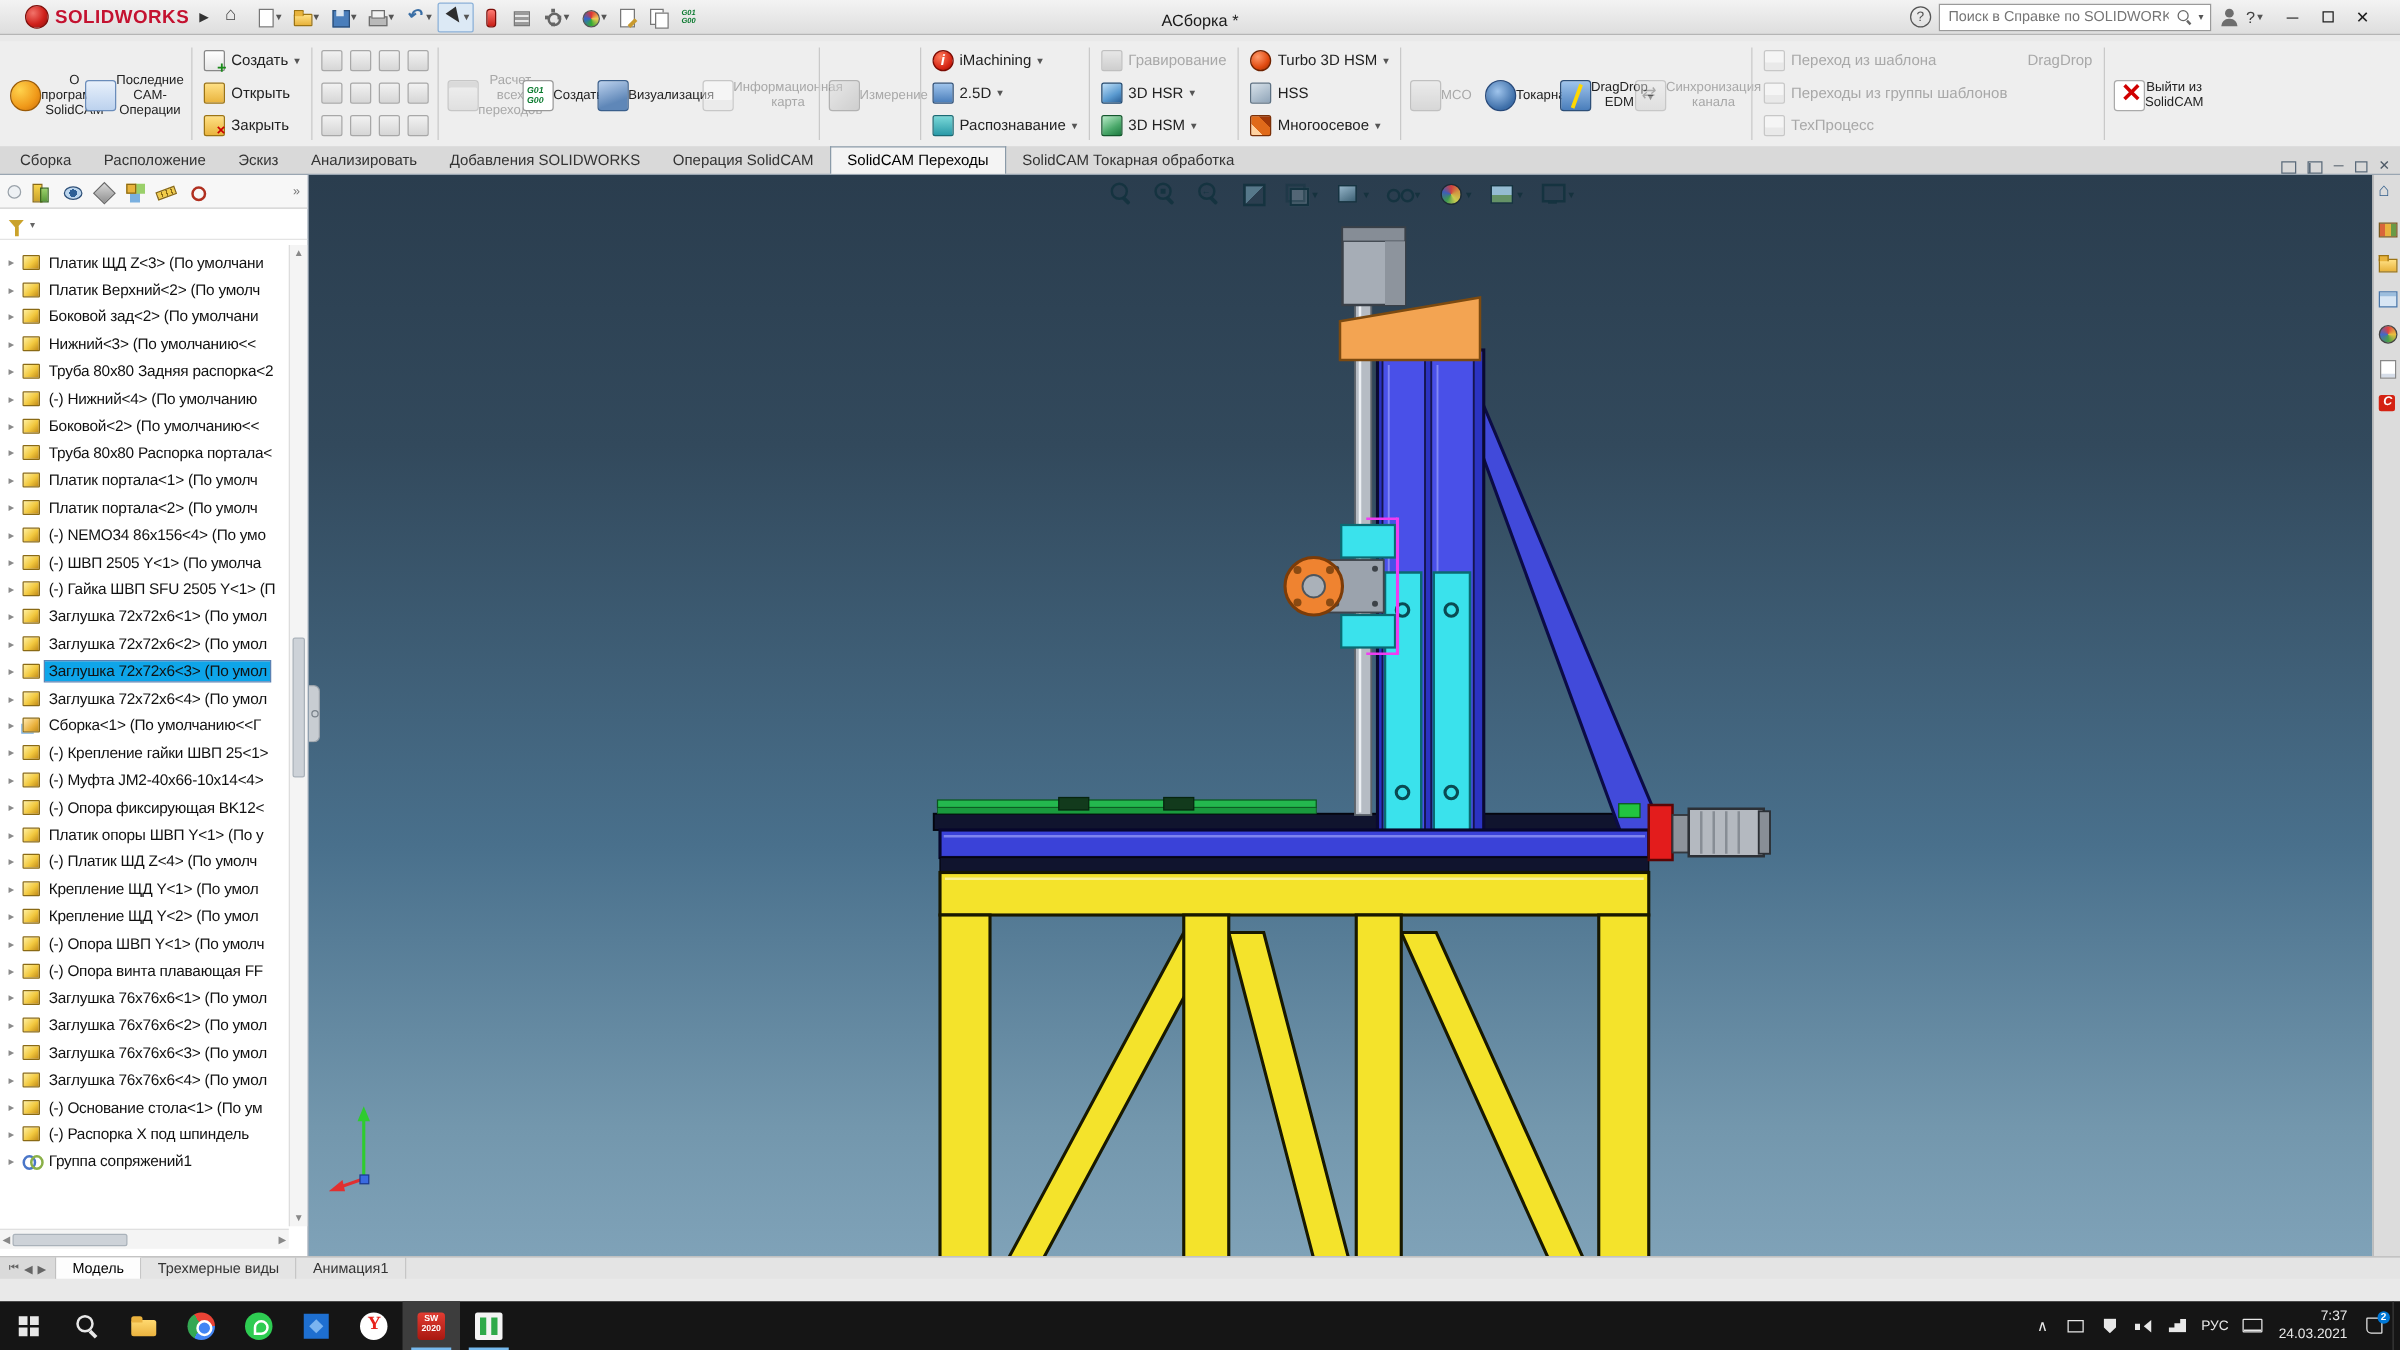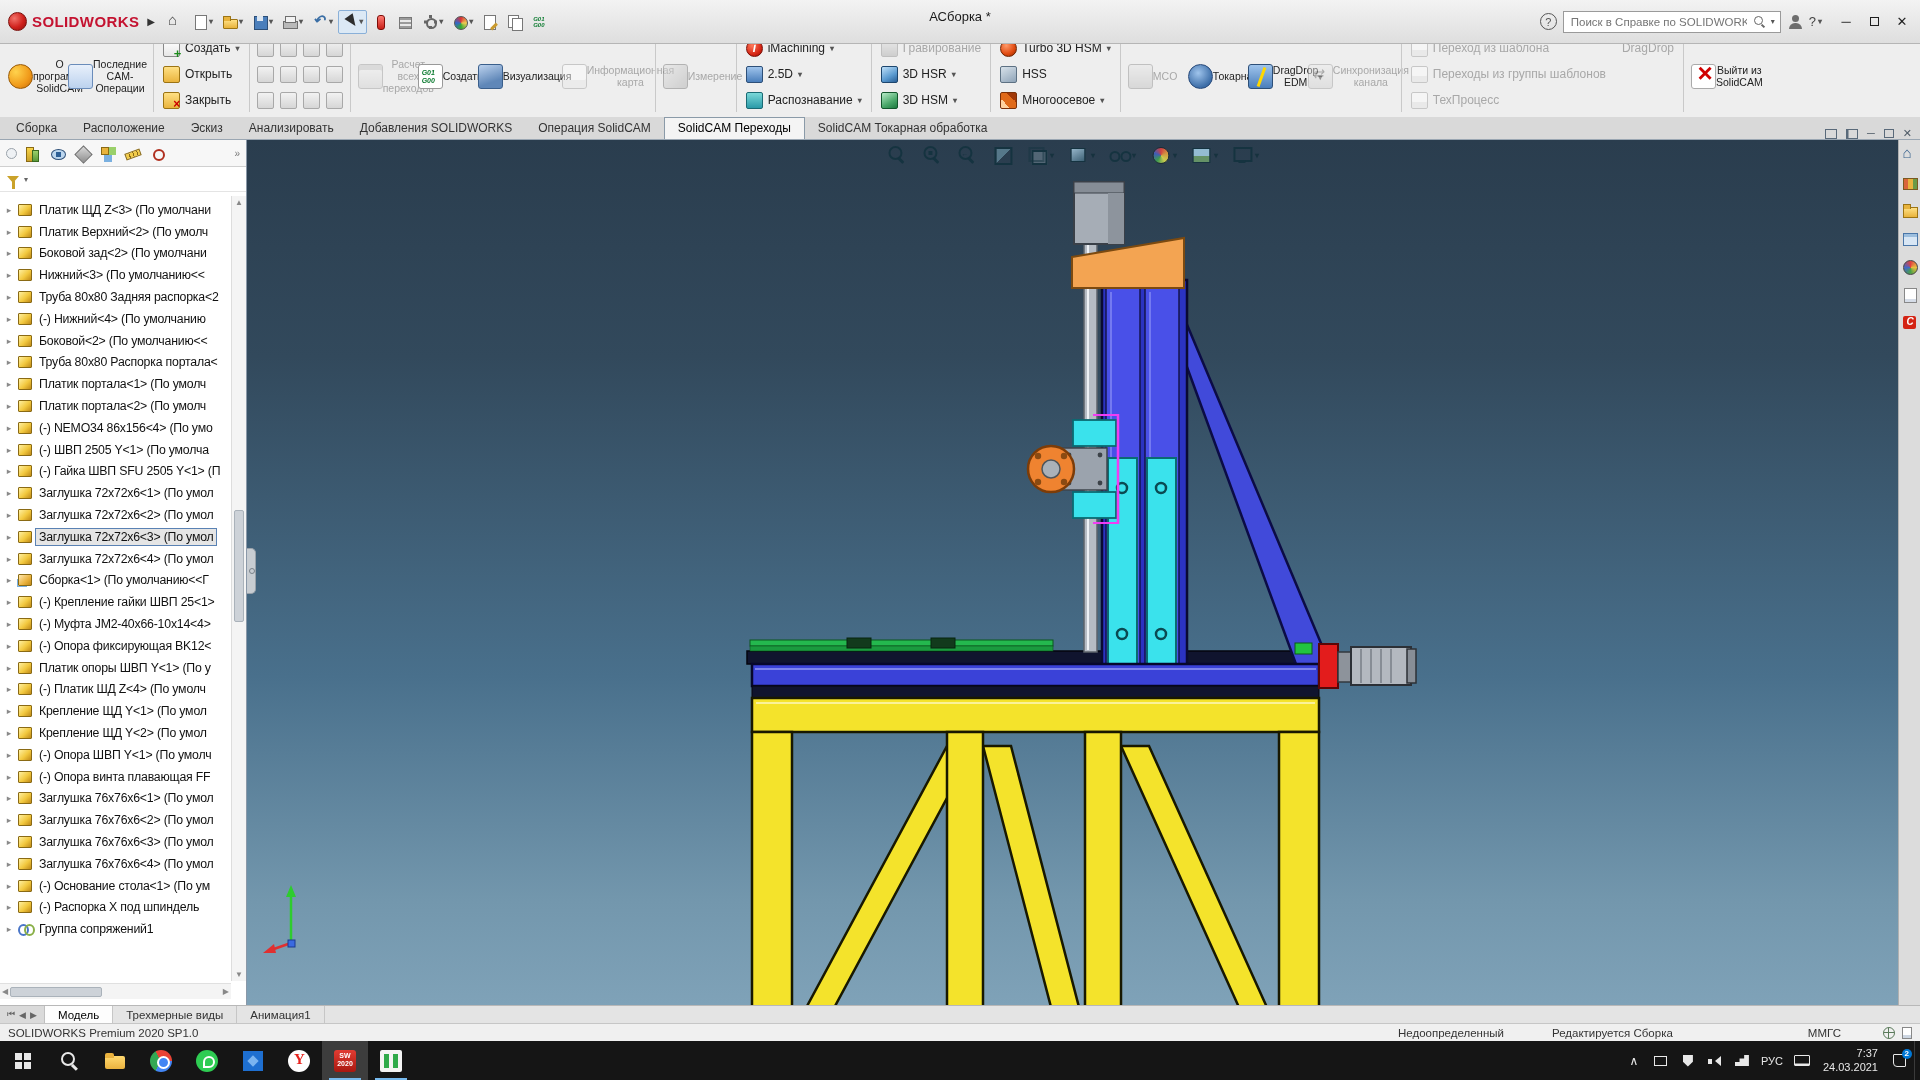--- a/index.html
+++ b/index.html
@@ -1,20 +1,20 @@
 <!DOCTYPE html>
 <html><head>
 <meta charset="utf-8">
 <style>
   html,body{margin:0;padding:0;}
   *{box-sizing:border-box;font-family:"Liberation Sans",sans-serif;}
   .screen{position:relative;width:1920px;height:1080px;background:#e9e9e9;overflow:hidden;font-size:12px;color:#222;user-select:none;}
 
   
-  .titlebar{position:absolute;top:0;left:0;right:0;height:44px;background:linear-gradient(#f3f3f3,#dedede);border-bottom:1px solid #b5b5b5;display:flex;align-items:center;padding:0 4px;z-index:50;}
+  .titlebar{position:absolute;top:0;left:0;right:0;height:28px;background:linear-gradient(#f3f3f3,#dedede);border-bottom:1px solid #b5b5b5;display:flex;align-items:center;padding:0 16px;z-index:50;}
   .brand{display:flex;align-items:center;gap:5px;padding:0 8px 0 4px;}
   .brand-swirl{width:19px;height:19px;border-radius:50%;background:radial-gradient(circle at 32% 32%,#f2736a,#d0211c 55%,#8d100c);border:1px solid #7d0f0b;}
   .brand-name{font-size:15px;font-weight:bold;color:#c41230;letter-spacing:.4px;}
   .brand-arrow{color:#333;font-size:10px;margin-left:3px;}
   .qat{display:flex;align-items:center;gap:1px;}
   .qat-btn{height:24px;display:flex;align-items:center;padding:0 3px;border-radius:2px;border:1px solid transparent;}
   .qat-btn.active{border:1px solid #8ab0d8;background:#dce9f5;}
   .qat-btn .crt{display:none;font-size:8px;color:#555;margin-left:1px;}
   .qat-btn.caret .crt{display:inline;}
   .ico14{width:16px;height:16px;position:relative;display:inline-block;}
@@ -126,21 +126,21 @@
   .filter-caret{font-size:8px;color:#666;}
   .tree{position:absolute;top:56px;left:0;right:15px;bottom:24px;overflow:hidden;padding-top:3px;}
   .tree-item{height:21.8px;display:flex;align-items:center;gap:4px;padding-left:4px;white-space:nowrap;}
   .tw{width:10px;color:#8a8a8a;font-size:9px;flex:none;text-align:center;}
   .tree-ico{width:14px;height:12px;flex:none;position:relative;border-radius:1px;}
   .i-part .tree-ico{background:linear-gradient(135deg,#fff0a0,#f2c83e 55%,#c08a18);border:1px solid #8a6a14;}
   .i-asm .tree-ico{background:linear-gradient(135deg,#ffe9b0,#eab23e 60%,#c08a18);border:1px solid #8a6a14;box-shadow:-3px 3px 0 -2px #7ab0e0;}
   .i-mates .tree-ico::before{content:"";position:absolute;left:0;top:1px;width:7px;height:8px;border:2px solid #4a76c8;border-radius:50%;}
   .i-mates .tree-ico::after{content:"";position:absolute;left:6px;top:1px;width:7px;height:8px;border:2px solid #8ab048;border-radius:50%;}
   .tree-label{font-size:12.3px;color:#111;letter-spacing:-.2px;padding:1px 3px;}
-  .tree-item.selected .tree-label{outline:1px solid #5a82b4;background:#e5e5e5;}
+  .tree-item.selected .tree-label{outline:1px solid #5a82b4;background:#0ea5e9;}
   .vscroll{position:absolute;top:56px;right:0;bottom:24px;width:15px;background:#f4f4f4;border-left:1px solid #ddd;}
   .vscroll .arr{position:absolute;left:0;right:0;text-align:center;font-size:8px;color:#888;}
   .vscroll .arr.up{top:2px;} .vscroll .arr.down{bottom:2px;}
   .vthumb{position:absolute;top:40%;left:2px;right:2px;height:112px;background:#cdd2d8;border:1px solid #aab2ba;border-radius:2px;}
   .hscroll{position:absolute;left:0;right:15px;bottom:6px;height:16px;background:#f4f4f4;border-top:1px solid #e0e0e0;display:flex;align-items:center;padding:0 2px;gap:2px;}
   .hscroll .arr{font-size:8px;color:#888;}
   .hthumb{height:10px;width:92px;background:#cdd2d8;border:1px solid #aab2ba;border-radius:2px;}
   .panel-grip{position:absolute;top:3px;left:110px;width:11px;height:11px;border:1.5px solid #9aa2aa;border-radius:50%;background:#eef1f4;}
 
   
@@ -972,30 +972,20 @@
         <span class="model-tab">
           <span>Трехмерные виды</span>
         </span>
 
         <span class="model-tab">
           <span>Анимация1</span>
         </span>
       </div>
   </div>
 
-  <div class="statusbar">
-    <span class="sb-left">SOLIDWORKS Premium 2020 SP1.0</span>
-    <span class="sb-state">Недоопределенный</span>
-    <span class="sb-mode">Редактируется Сборка</span>
-    <span class="sb-units">ММГС</span>
-    <span class="sb-icons">
-      <i class="sb-globe"></i>
-      <i class="sb-tag"></i>
-    </span>
-  </div>
 
   <div class="taskbar">
     <div class="task-apps">
 
         <div class="task-slot i-start">
           <span class="app-ico"></span>
         </div>
 
         <div class="task-slot i-search">
           <span class="app-ico"></span>

